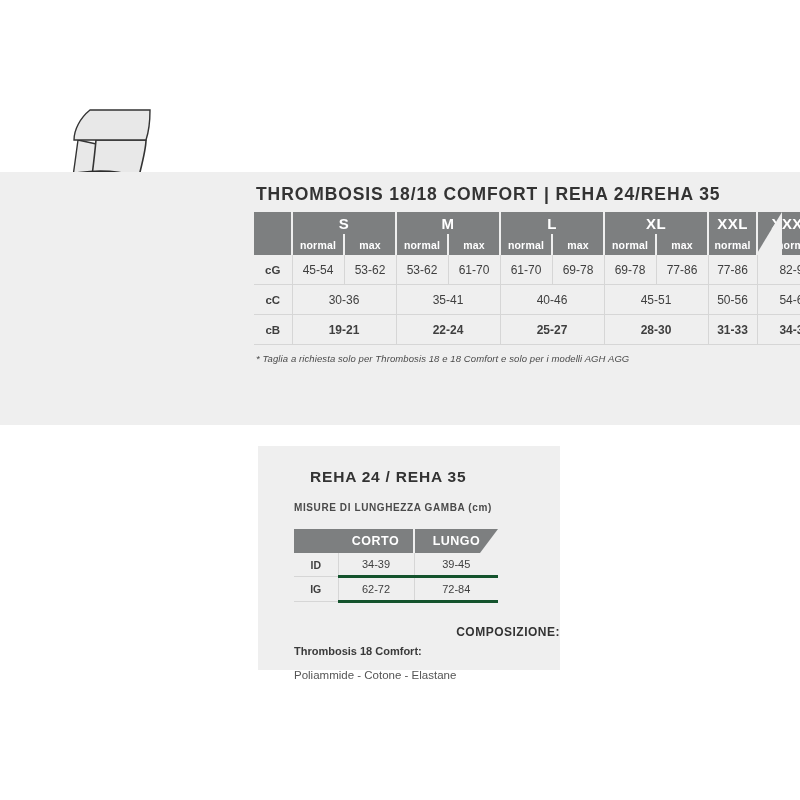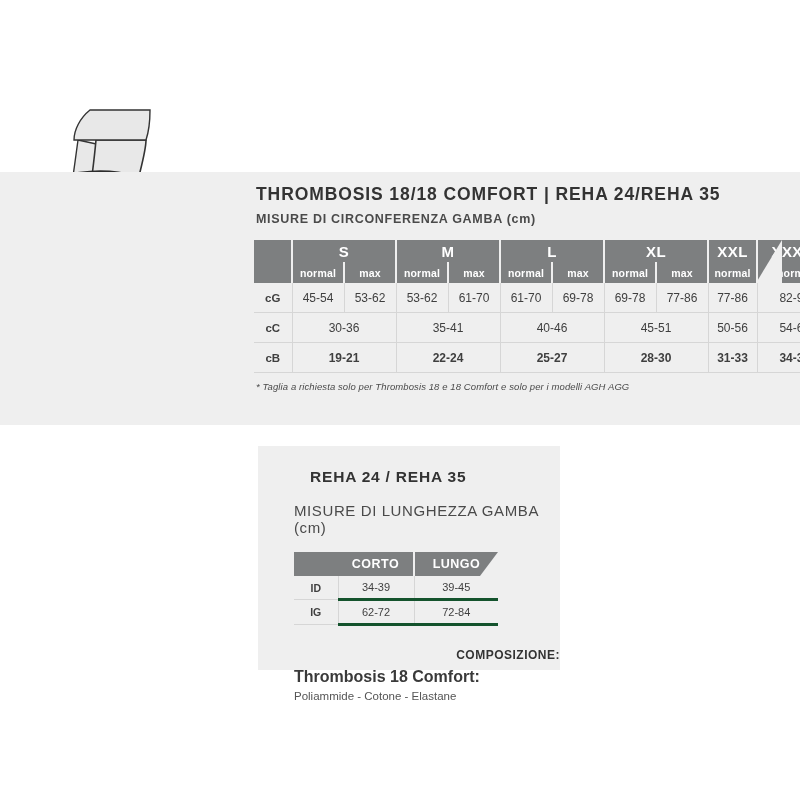--- a/index.html
+++ b/index.html
@@ -156,22 +156,22 @@
     padding: 22px 0 0 36px;
   }
   .block-title2 {
     font-size: 15.5px;
     font-weight: bold;
     letter-spacing: 0.8px;
     color: #333333;
     margin: 0 0 7px 16px;
   }
   .block-subtitle2 {
-    font-size: 15px;
-    font-weight: normal;
+    font-size: 10px;
+    font-weight: bold;
     letter-spacing: 0.6px;
     color: #4a4a4a;
     margin: 16px 0 16px 0;
   }
 
   table.lengths {
     border-collapse: collapse;
     table-layout: fixed;
     width: 204px;
   }
@@ -226,24 +226,24 @@
   }
   .comp-head {
     font-size: 12px;
     font-weight: bold;
     color: #333333;
     letter-spacing: 0.5px;
     margin-bottom: 6px;
     text-align: right;
   }
   .comp-prod {
-    font-size: 16px;
+    font-size: 11px;
     font-weight: bold;
     color: #3a3a3a;
-    margin-bottom: 4px;
+    margin-bottom: 12px;
   }
   .comp-mat {
     font-size: 11.5px;
     color: #555555;
   }
 </style>
 </head>
 <body>
 
 <svg class="leg-figure" viewBox="0 0 248 800">
@@ -292,21 +292,20 @@
   <text x="163" y="187" font-family="Liberation Sans, sans-serif" font-size="11.5" font-weight="bold" fill="#2c2c2c">G</text>
   <text x="141" y="283" font-family="Liberation Sans, sans-serif" font-size="11.5" font-weight="bold" fill="#2c2c2c">D</text>
   <text x="142" y="360" font-family="Liberation Sans, sans-serif" font-size="11.5" font-weight="bold" fill="#2c2c2c" transform="rotate(-90 142 360)">AD</text>
   <text x="164" y="340" font-family="Liberation Sans, sans-serif" font-size="11.5" font-weight="bold" fill="#2c2c2c" transform="rotate(-90 164 340)">AG / AGG</text>
 </svg>
 
 <div class="panel-main"></div>
 
 <div class="table-block">
   <div class="block-title">THROMBOSIS 18/18 COMFORT | REHA 24/REHA 35</div>
-  <div class="block-subtitle">MISURE DI CIRCONFERENZA GAMBA (cm)</div>
 
   <div class="angle-wrap">
     <table class="sizes">
       <colgroup>
         <col style="width:38px">
         <col style="width:52px">
           <col style="width:52px">
         <col style="width:52px">
           <col style="width:52px">
         <col style="width:52px">

